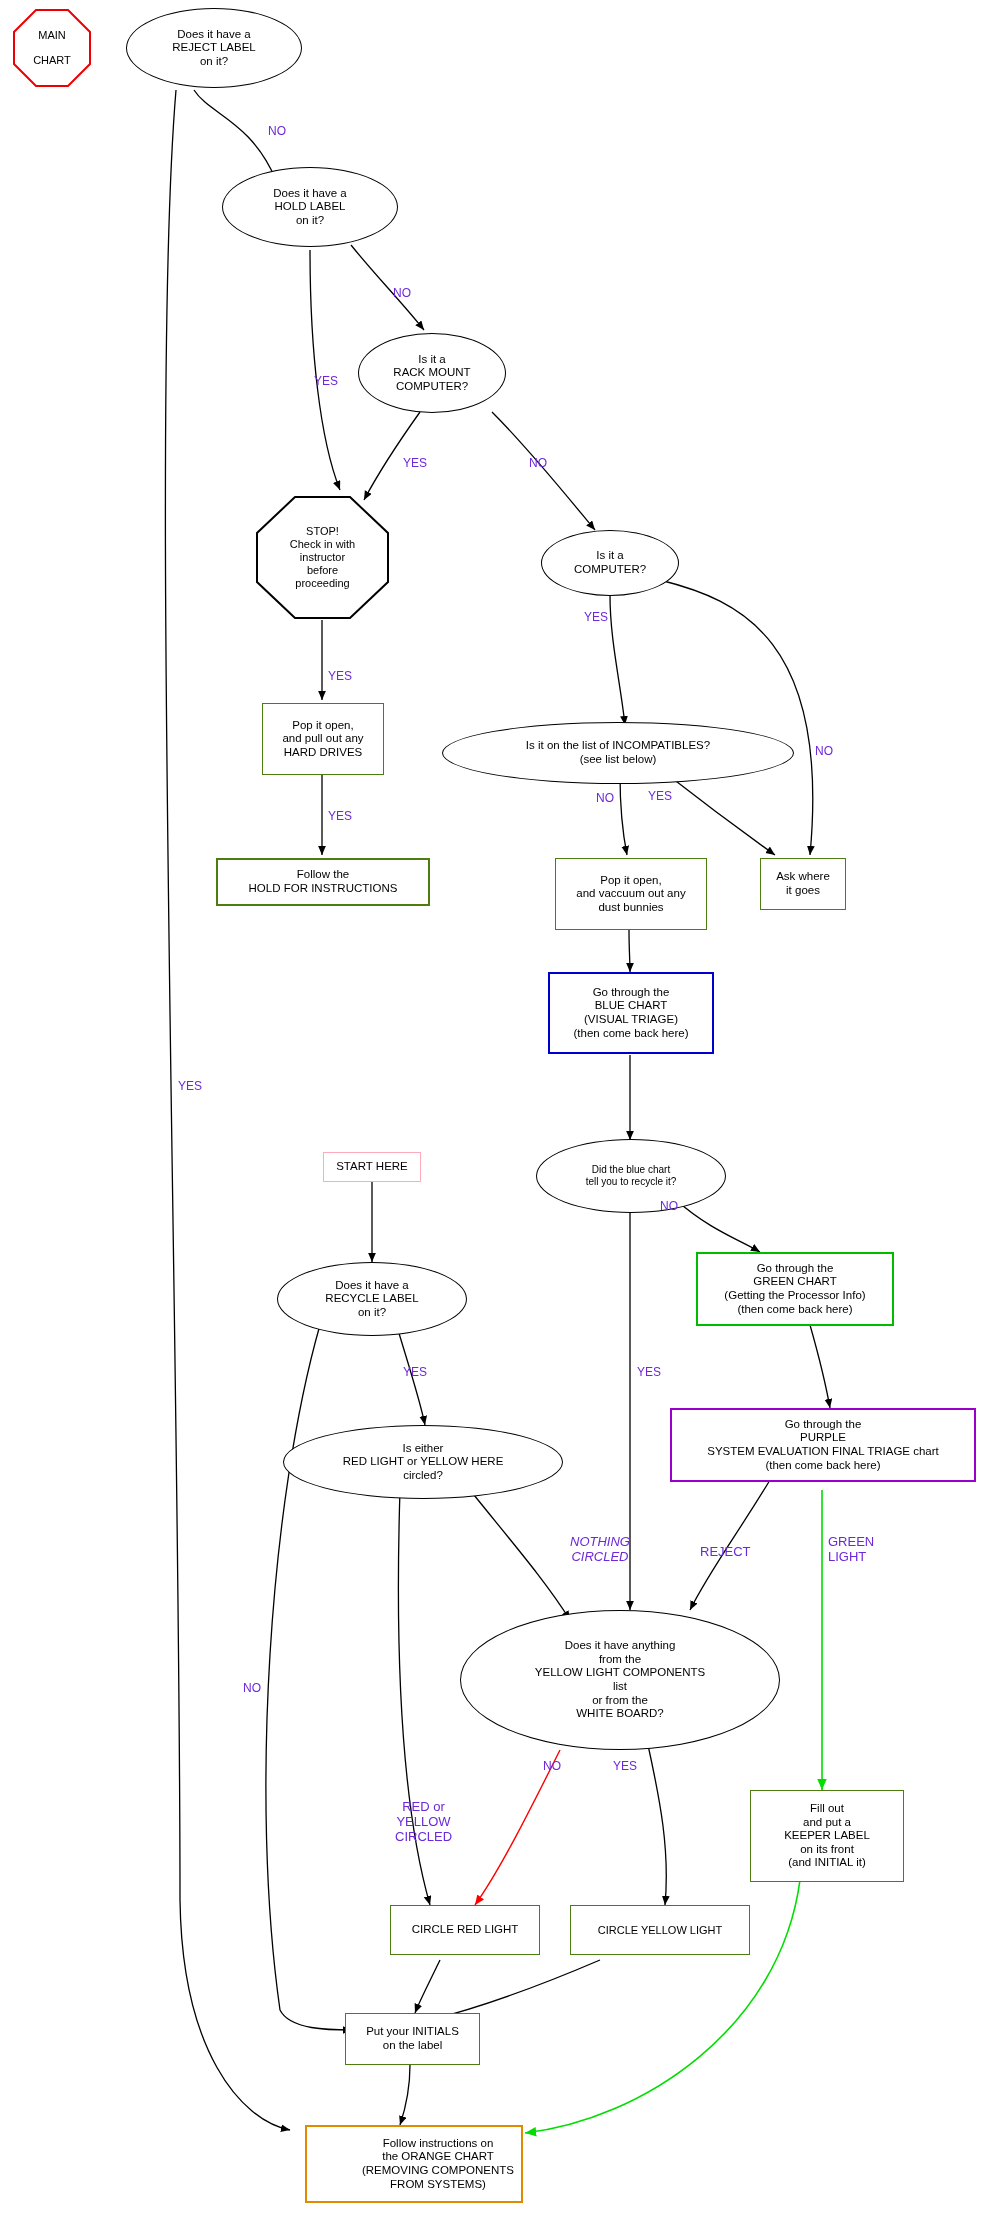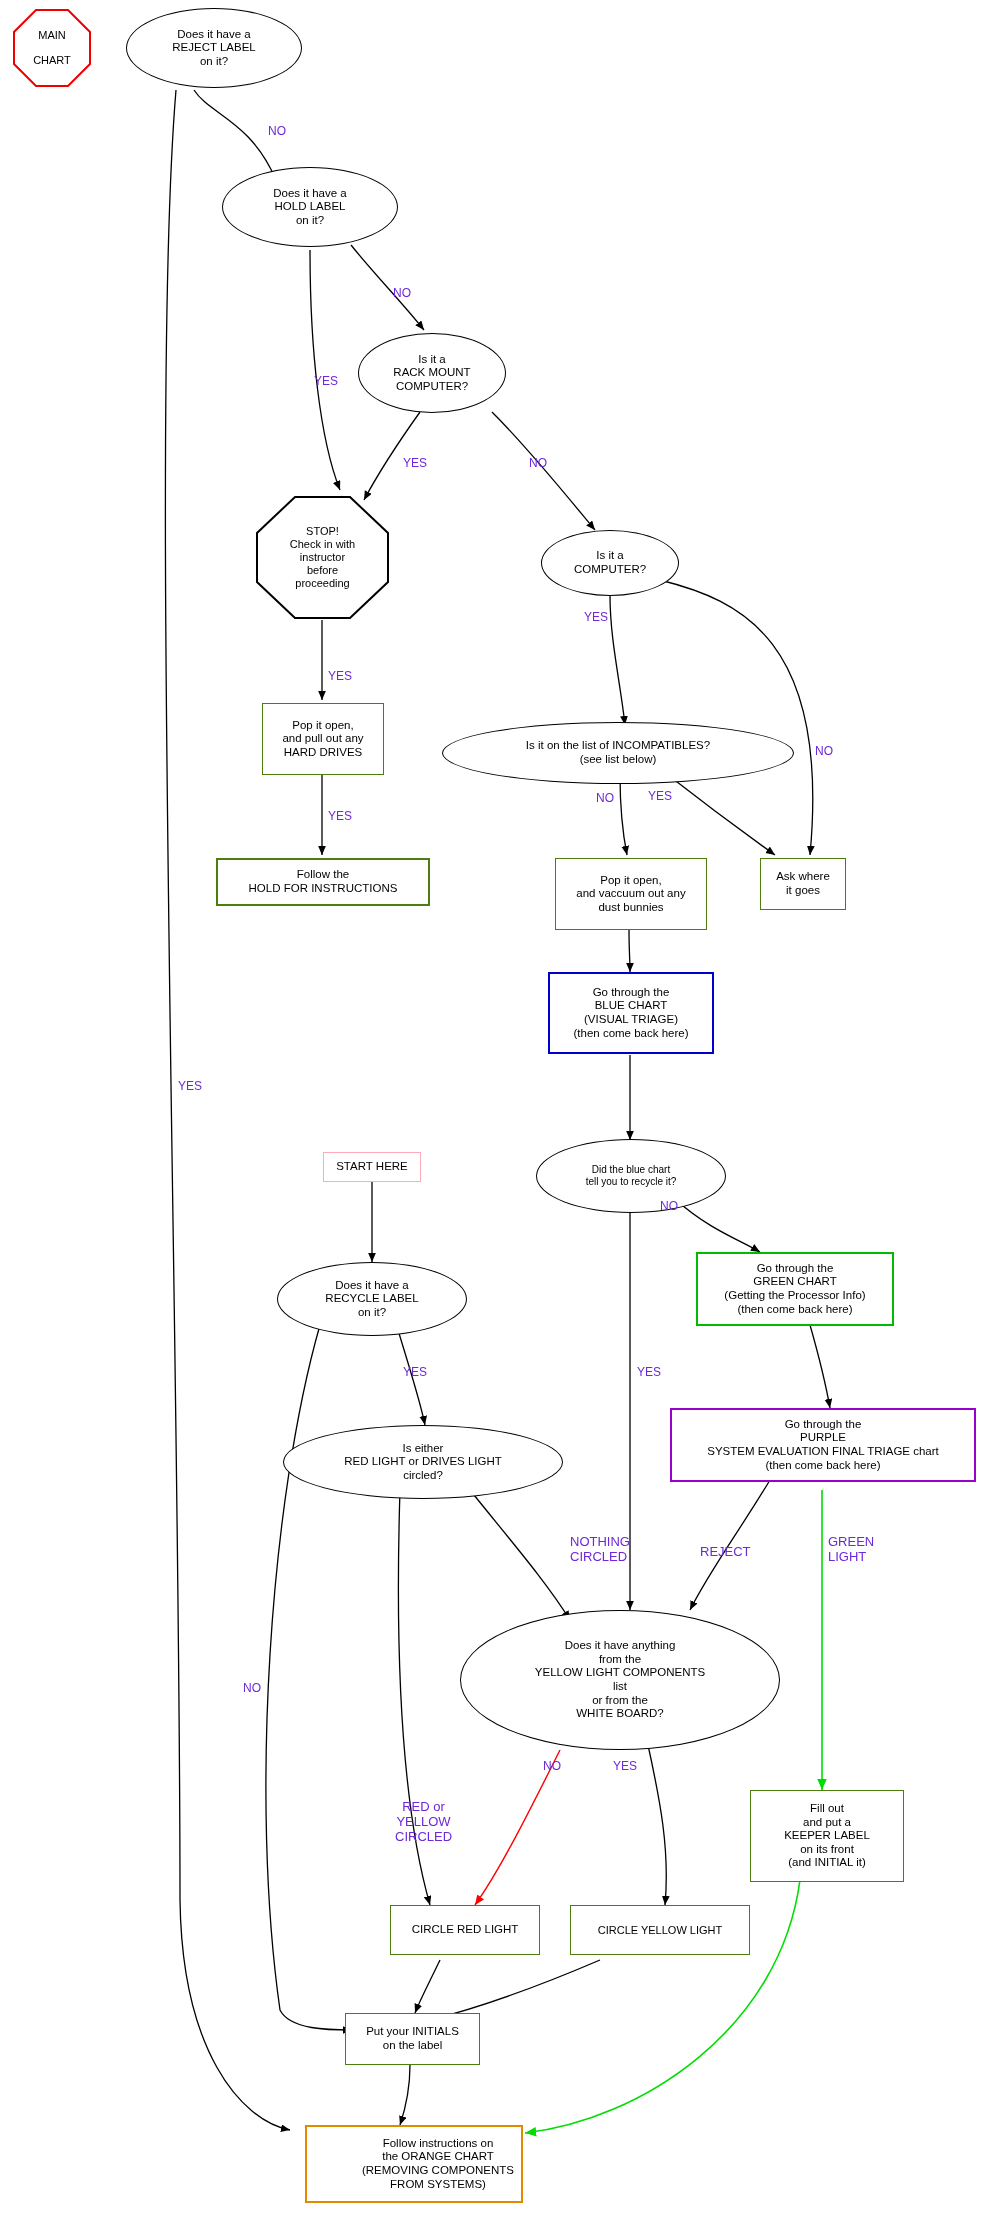--- a/index.html
+++ b/index.html
@@ -148,21 +148,21 @@
       <span class="txt">Did the blue chart
 tell you to recycle it?</span>
     </div>
   <div class="node ellipse" style="left:277px;top:1262px;width:190px;height:74px;font-size:11.5px;">
       <span class="txt">Does it have a
 RECYCLE LABEL
 on it?</span>
     </div>
   <div class="node ellipse" style="left:283px;top:1425px;width:280px;height:74px;font-size:11.5px;">
       <span class="txt">Is either
-RED LIGHT or DRIVES LIGHT
+RED LIGHT or YELLOW HERE
 circled?</span>
     </div>
   <div class="node ellipse" style="left:460px;top:1610px;width:320px;height:140px;font-size:11.5px;">
       <span class="txt">Does it have anything
 from the
 YELLOW LIGHT COMPONENTS
 list
 or from the
 WHITE BOARD?</span>
     </div>
@@ -239,21 +239,21 @@
   <div class="lbl" style="left:328px;top:670px;font-size:12px;">YES</div>
   <div class="lbl" style="left:328px;top:810px;font-size:12px;">YES</div>
   <div class="lbl" style="left:584px;top:611px;font-size:12px;">YES</div>
   <div class="lbl" style="left:815px;top:745px;font-size:12px;">NO</div>
   <div class="lbl" style="left:596px;top:792px;font-size:12px;">NO</div>
   <div class="lbl" style="left:648px;top:790px;font-size:12px;">YES</div>
   <div class="lbl" style="left:660px;top:1200px;font-size:12px;">NO</div>
   <div class="lbl" style="left:637px;top:1366px;font-size:12px;">YES</div>
   <div class="lbl" style="left:403px;top:1366px;font-size:12px;">YES</div>
   <div class="lbl" style="left:243px;top:1682px;font-size:12px;">NO</div>
-  <div class="lbl" style="left:570px;top:1535px;font-size:13px;text-align:left;">NOTHING
+  <div class="lbl" style="left:570px;top:1535px;font-size:13px;text-align:center;font-style:italic;">NOTHING
 CIRCLED</div>
   <div class="lbl" style="left:700px;top:1545px;font-size:13px;">REJECT</div>
   <div class="lbl" style="left:828px;top:1535px;font-size:13px;">GREEN
 LIGHT</div>
   <div class="lbl" style="left:395px;top:1800px;font-size:13px;text-align:center;">RED or
 YELLOW
 CIRCLED</div>
   <div class="lbl" style="left:543px;top:1760px;font-size:12px;">NO</div>
   <div class="lbl" style="left:613px;top:1760px;font-size:12px;">YES</div>
 

